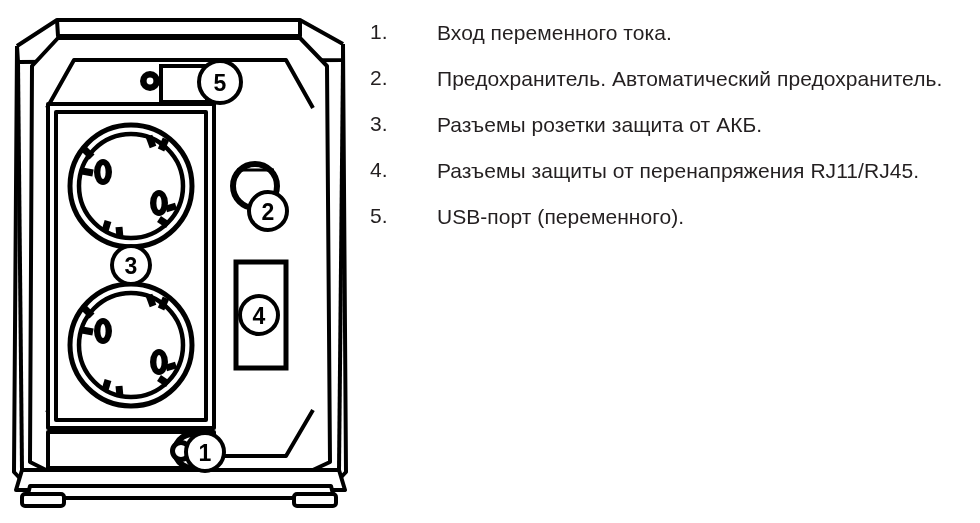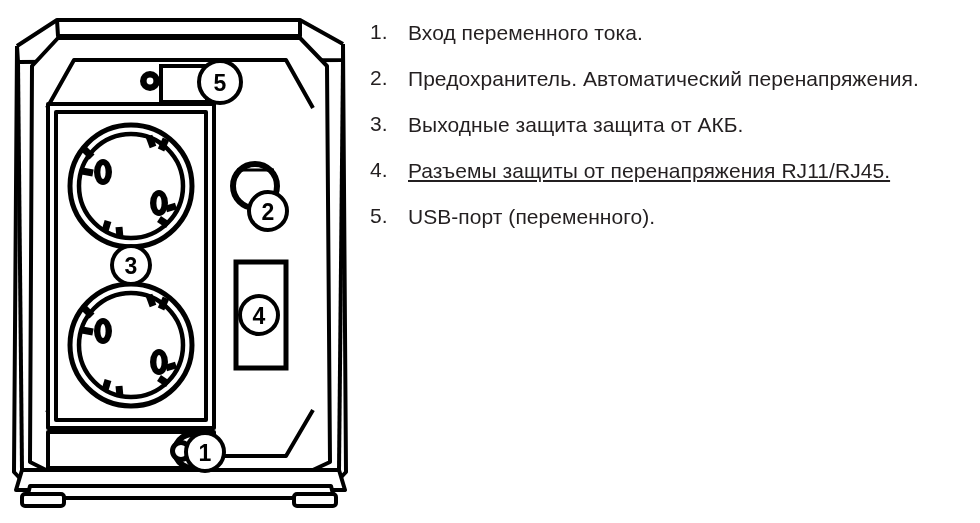--- a/index.html
+++ b/index.html
@@ -47,24 +47,24 @@
     color: #231f20;
     letter-spacing: 0.1px;
   }
   .legend-text {
     flex: 1 1 auto;
     font-size: 21px;
     line-height: 29px;
     color: #231f20;
     letter-spacing: 0.05px;
     max-width: 560px;
+    margin-left: 29px;
   }
   .legend-item.wide .legend-text {
     max-width: 600px;
-    text-decoration: underline;
   }
   .callout-num {
     font-family: "Liberation Sans", sans-serif;
     font-size: 23px;
     font-weight: 700;
     fill: #000000;
     text-anchor: middle;
     dominant-baseline: central;
   }
 </style>
@@ -198,26 +198,26 @@
 
   <div id="legend-panel">
 
     <div class="legend-item">
       <div class="legend-num">1.</div>
       <div class="legend-text">Вход переменного тока.</div>
     </div>
 
     <div class="legend-item">
       <div class="legend-num">2.</div>
-      <div class="legend-text">Предохранитель. Автоматический перенапряжения.</div>
+      <div class="legend-text">Предохранитель. Автоматический предохранитель.</div>
     </div>
 
     <div class="legend-item">
       <div class="legend-num">3.</div>
-      <div class="legend-text">Выходные защита защита от АКБ.</div>
+      <div class="legend-text">Разъемы розетки защита от АКБ.</div>
     </div>
 
     <div class="legend-item wide">
       <div class="legend-num">4.</div>
       <div class="legend-text">Разъемы защиты от перенапряжения RJ11/RJ45.</div>
     </div>
 
     <div class="legend-item">
       <div class="legend-num">5.</div>
       <div class="legend-text">USB-порт (переменного).</div>

